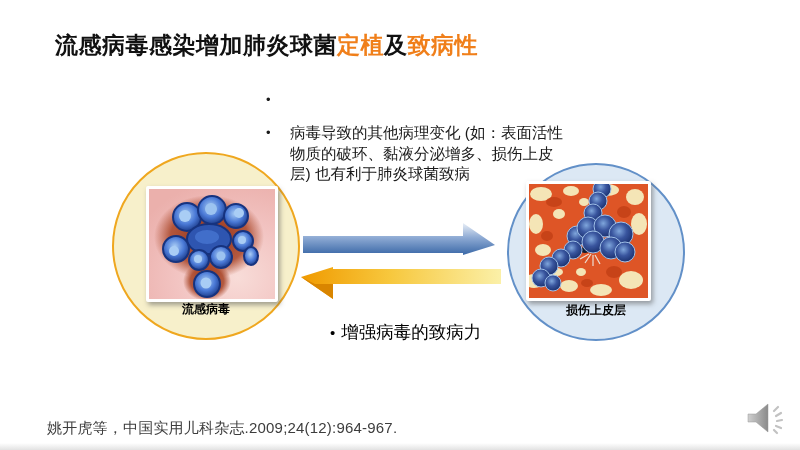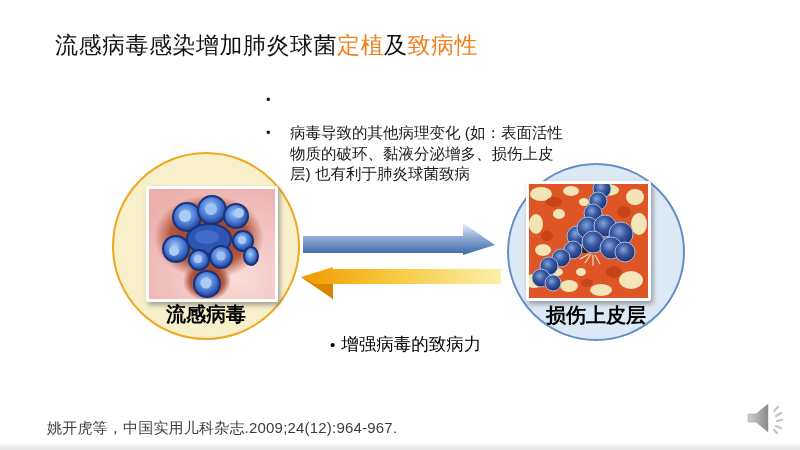--- a/index.html
+++ b/index.html
@@ -1,39 +1,39 @@
 <!DOCTYPE html>
 <html><head>
 <meta charset="utf-8">
 <style>
   html,body{margin:0;padding:0;background:#fff;}
   .slide{
     position:relative;width:800px;height:450px;background:#ffffff;overflow:hidden;
     font-family:"Liberation Sans","DejaVu Sans",sans-serif;color:#111;
   }
   .title{
-    position:absolute;left:55px;top:30px;font-size:23px;font-weight:normal;
+    position:absolute;left:55px;top:30px;font-size:23px;font-weight:bold;
     letter-spacing:0.5px;white-space:nowrap;
   }
   .title .accent{color:#F07F1A;}
   .bullets{position:absolute;left:266px;top:90px;width:306px;font-size:15.5px;color:#1a1a1a;}
   .bullet-row{display:flex;margin-bottom:15px;line-height:1.32;}
   .bullet-mark{width:12px;flex:0 0 12px;margin-right:12px;font-size:13px;padding-top:1px;color:#1a1a1a;}
   .circle{position:absolute;border-radius:50%;box-sizing:border-box;}
   .circle.left{left:112px;top:152px;width:188px;height:188px;background:#F7F0CB;border:2.5px solid #EFA71F;}
   .circle.right{left:507px;top:163px;width:178px;height:178px;background:#DCE8F4;border:2px solid #6290C8;}
   .micro-img{position:absolute;background:#fff;border:3px solid #fff;border-radius:2px;
     box-shadow:2px 3px 5px rgba(90,90,90,.55);line-height:0;}
   .micro-img.left{left:146px;top:186px;}
   .micro-img.right{left:526px;top:181px;}
-  .circle-label{position:absolute;font-weight:bold;font-size:20px;text-align:center;color:#000;}
+  .circle-label{position:absolute;font-weight:bold;font-size:12px;text-align:center;color:#000;}
   .circle-label.left{left:112px;top:301px;width:188px;}
   .circle-label.right{left:507px;top:302px;width:178px;}
   .arrows{position:absolute;left:293px;top:218px;line-height:0;}
-  .note{position:absolute;left:330px;top:332px;font-size:17.5px;color:#000;white-space:nowrap;}
+  .note{position:absolute;left:330px;top:320px;font-size:17.5px;color:#000;white-space:nowrap;}
   .note .b{margin-right:6px;font-size:15px;}
   .citation{position:absolute;left:47px;top:419px;font-size:15px;color:#3d3d3d;letter-spacing:0.2px;}
   .audio{position:absolute;left:744px;top:399px;line-height:0;cursor:pointer;}
   .bottom-shade{position:absolute;left:0;bottom:0;width:800px;height:7px;
     background:linear-gradient(#ffffff, #e2e2e2);}
 </style>
 </head>
 <body>
 
 <div class="slide">

